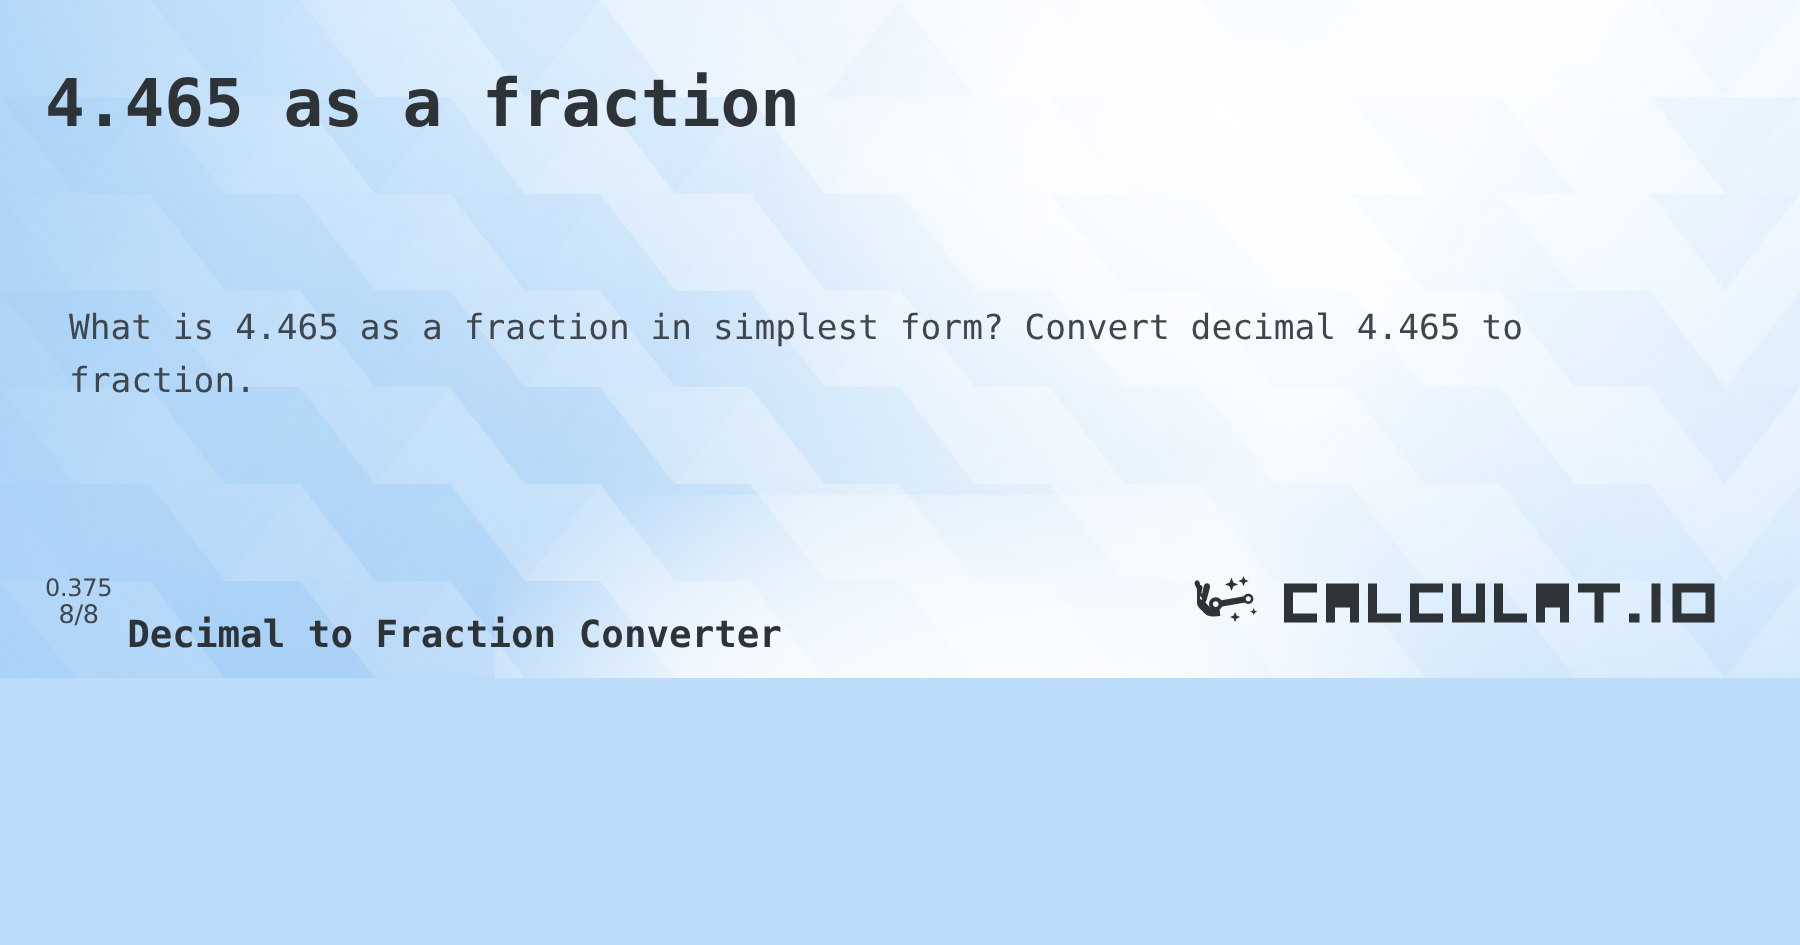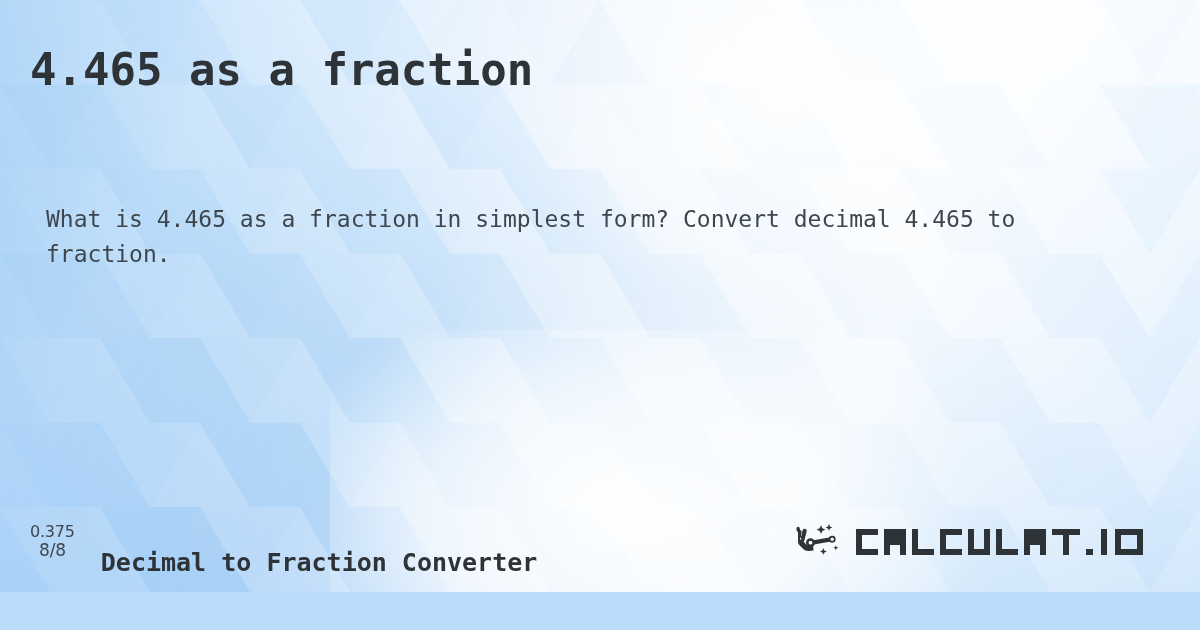--- a/index.html
+++ b/index.html
@@ -12,21 +12,21 @@
     height: 630px;
     overflow: hidden;
     font-family: "DejaVu Sans Mono", monospace;
     background: #bcdcfb;
   }
 
   
   .og-card {
     position: relative;
     width: 1200px;
-    height: 592px;
+    height: 452px;
     overflow: hidden;
     background: #86efac;
   }
 
   
   .bg-pattern,
   .bg-gradient {
     position: absolute;
     inset: 0;
     width: 100%;
@@ -132,21 +132,21 @@
     padding: 0 30px;
     box-sizing: border-box;
     display: flex;
     align-items: center;
     justify-content: space-between;
   }
 
   .footer-brand {
     display: flex;
     align-items: center;
-    gap: 26px;
+    gap: 10px;
   }
 
   .fraction-logo {
     display: flex;
     flex-direction: column;
     align-items: center;
     justify-content: center;
     font-family: "DejaVu Sans", sans-serif;
     color: #3f464d;
     line-height: 1.14;

